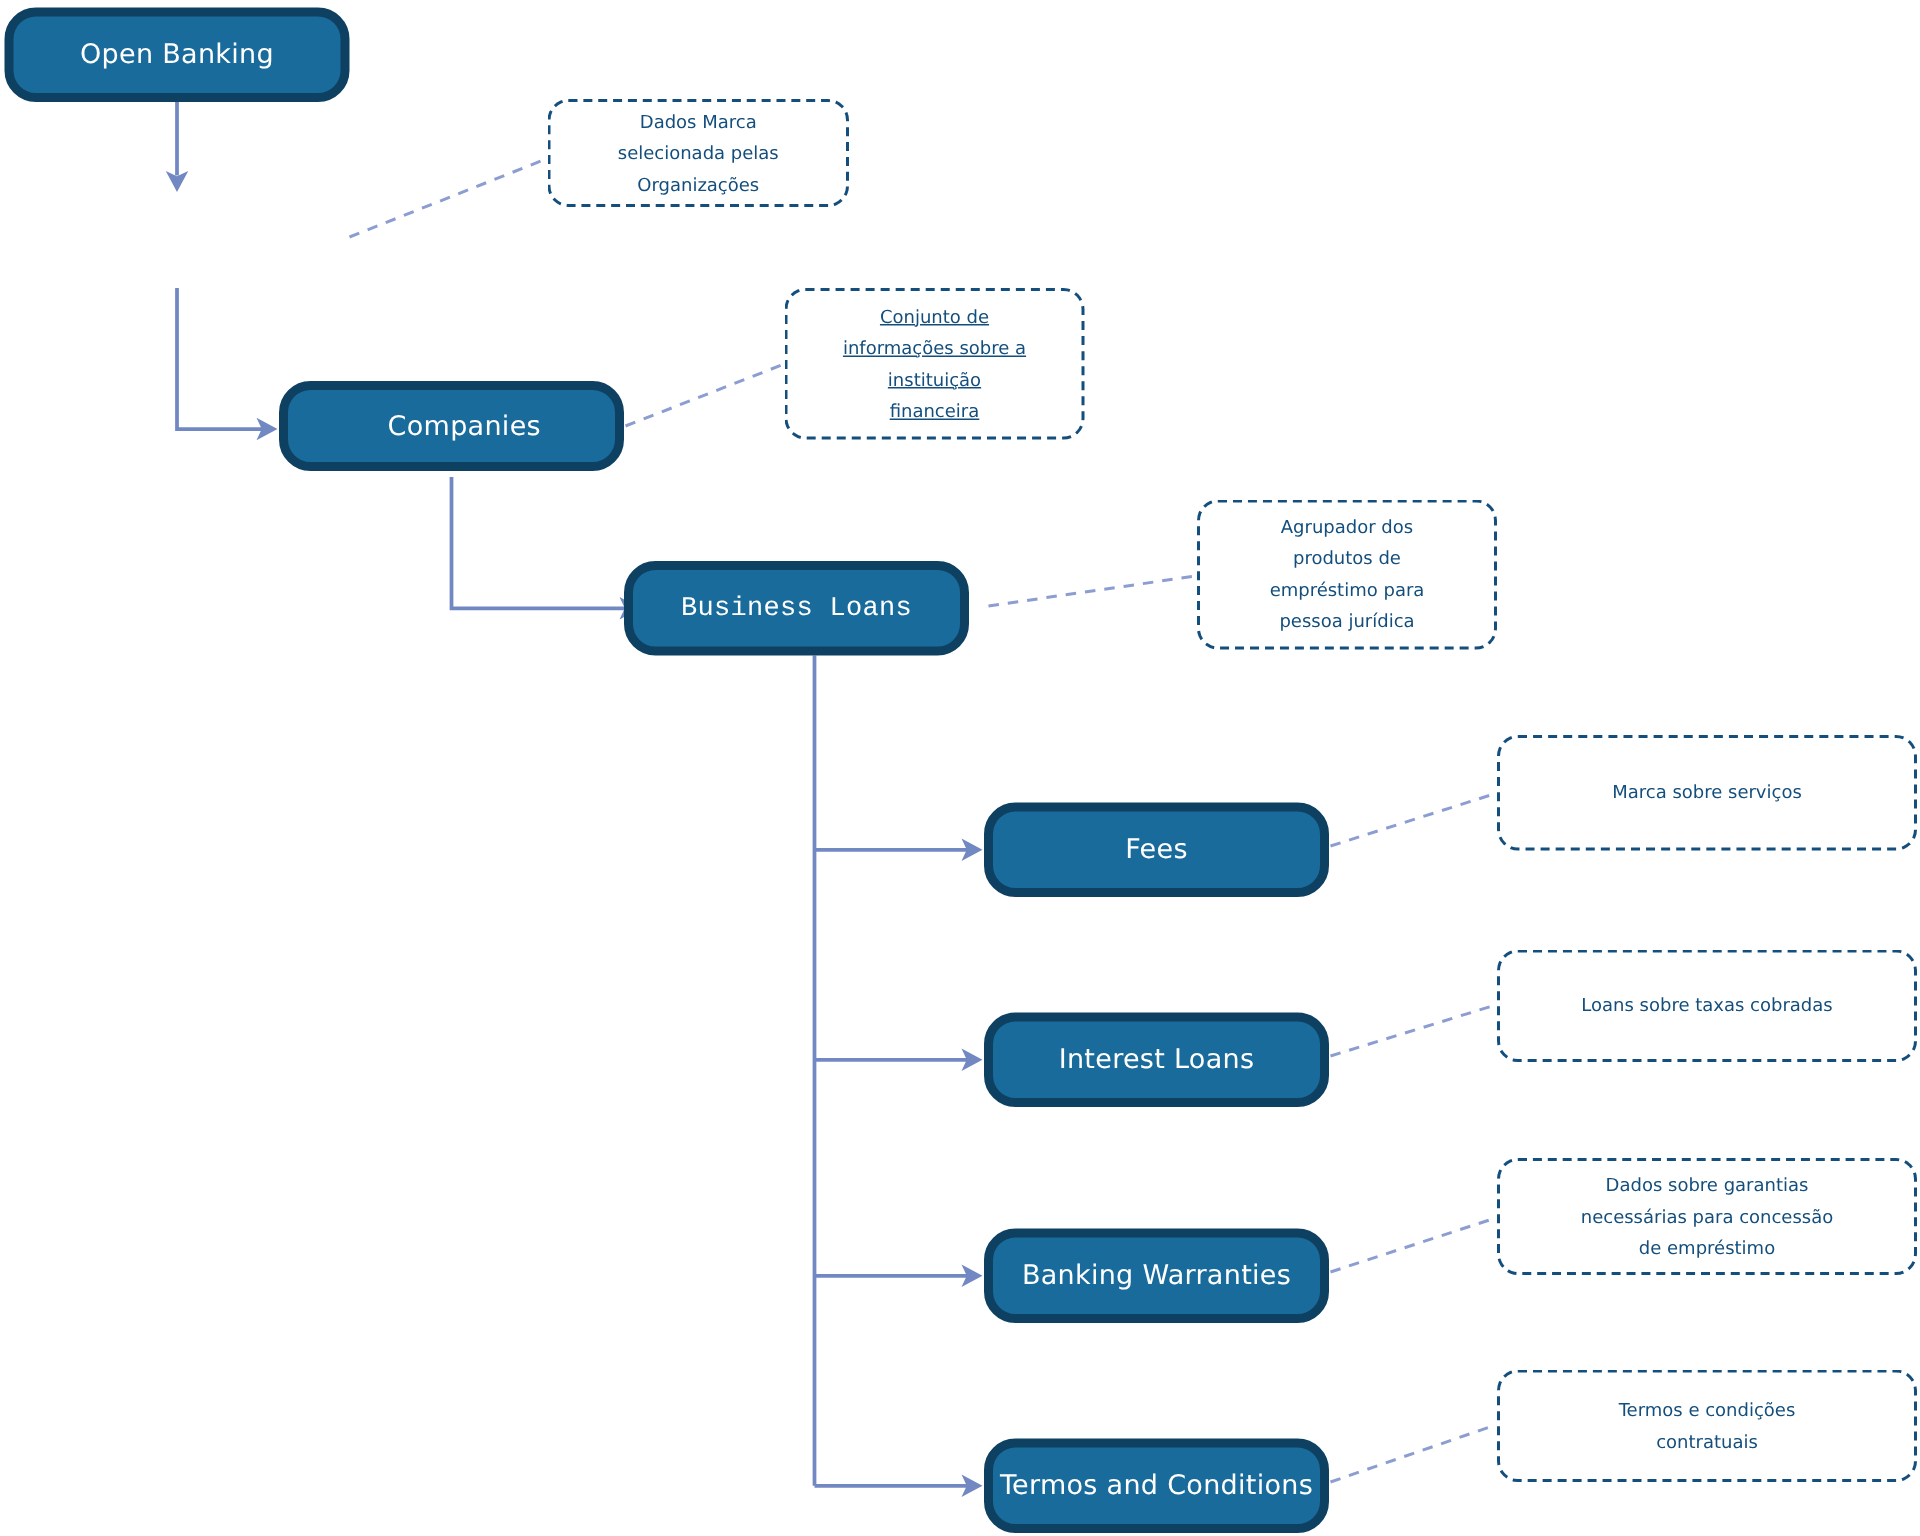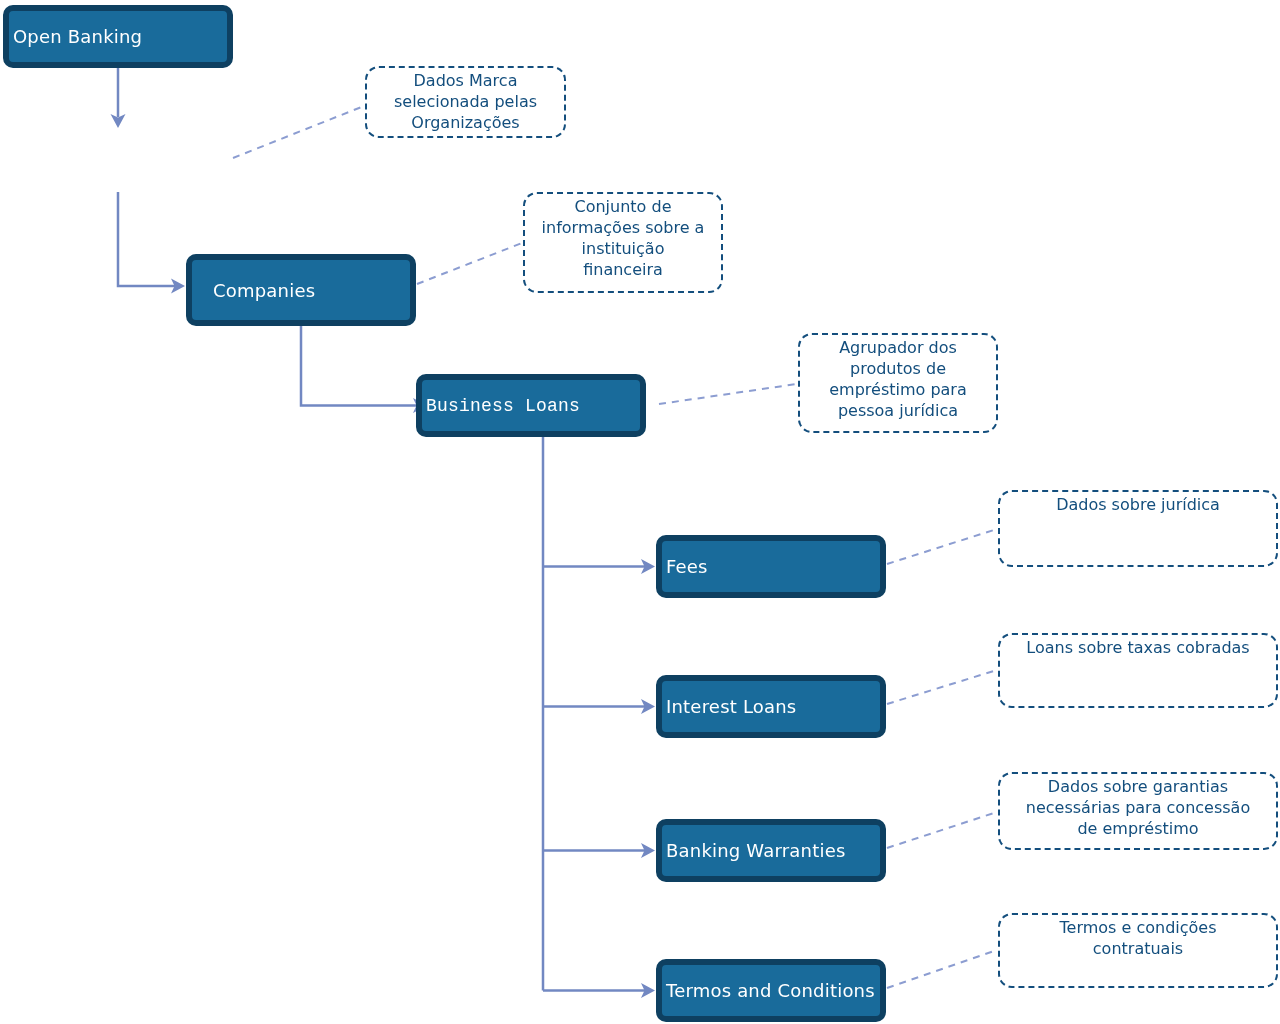--- a/index.html
+++ b/index.html
@@ -19,65 +19,67 @@
     position: absolute;
     left: 0; top: 0;
     width: 1280px; height: 1024px;
     z-index: 0;
   }
   .node {
     position: absolute;
     box-sizing: border-box;
     background: #196B9B;
     border: 6px solid #0E4061;
-    border-radius: 10px;
+    border-radius: 21px;
     display: flex;
     align-items: center;
+    justify-content: center;
     text-align: center;
     color: #ffffff;
     font-size: 18px;
     letter-spacing: 0.2px;
     z-index: 2;
     cursor: default;
   }
   .node .node-label {
     padding: 0 4px;
     white-space: nowrap;
   }
   .note {
     position: absolute;
     box-sizing: border-box;
     background: #ffffff;
     border: 2.5px dashed #134E7D;
     border-radius: 14px;
     display: flex;
+    align-items: center;
     justify-content: center;
     text-align: center;
     color: #134E7D;
-    font-size: 16px;
+    font-size: 12px;
     line-height: 21px;
     z-index: 2;
     cursor: default;
   }
   .note .note-text {
     white-space: pre-line;
     padding: 2px 6px;
   }
   
   #node-open-banking        { left: 3px;   top: 5px;   width: 230px; height: 63px; }
   #node-brand               { left: 3px;   top: 129px; width: 230px; height: 63px; }
-  #node-companies           { left: 186px; top: 254px; width: 230px; height: 72px; padding-left: 17px; }
+  #node-companies           { left: 186px; top: 254px; width: 230px; height: 60px; padding-left: 17px; }
   #node-business-loans      { left: 416px; top: 374px; width: 230px; height: 63px; font-family: Liberation Mono, monospace; }
   #node-fees                { left: 656px; top: 535px; width: 230px; height: 63px; }
   #node-interest-rate       { left: 656px; top: 675px; width: 230px; height: 63px; }
   #node-required-warranties { left: 656px; top: 819px; width: 230px; height: 63px; }
   #node-terms               { left: 656px; top: 959px; width: 230px; height: 63px; }
   
   #note-brand               { left: 365px; top: 66px;  width: 201px; height: 72px; }
-  #note-companies           { left: 523px; top: 192px; width: 200px; height: 101px; }
+  #note-companies           { left: 523px; top: 192px; width: 200px; height: 101px; text-decoration: underline; }
   #note-business-loans      { left: 798px; top: 333px; width: 200px; height: 100px; }
   #note-fees                { left: 998px; top: 490px; width: 280px; height: 77px; }
   #note-interest-rate       { left: 998px; top: 633px; width: 280px; height: 75px; }
   #note-required-warranties { left: 998px; top: 772px; width: 280px; height: 78px; }
   #note-terms               { left: 998px; top: 913px; width: 280px; height: 75px; }
 </style>
 </head>
 <body>
 
 <div id="canvas">
@@ -161,21 +163,21 @@
   </div>
 
   <div class="note" id="note-business-loans">
     <span class="note-text">Agrupador dos
 produtos de
 empréstimo para
 pessoa jurídica</span>
   </div>
 
   <div class="note" id="note-fees">
-    <span class="note-text">Dados sobre jurídica</span>
+    <span class="note-text">Marca sobre serviços</span>
   </div>
 
   <div class="note" id="note-interest-rate">
     <span class="note-text">Loans sobre taxas cobradas</span>
   </div>
 
   <div class="note" id="note-required-warranties">
     <span class="note-text">Dados sobre garantias
 necessárias para concessão
 de empréstimo</span>

